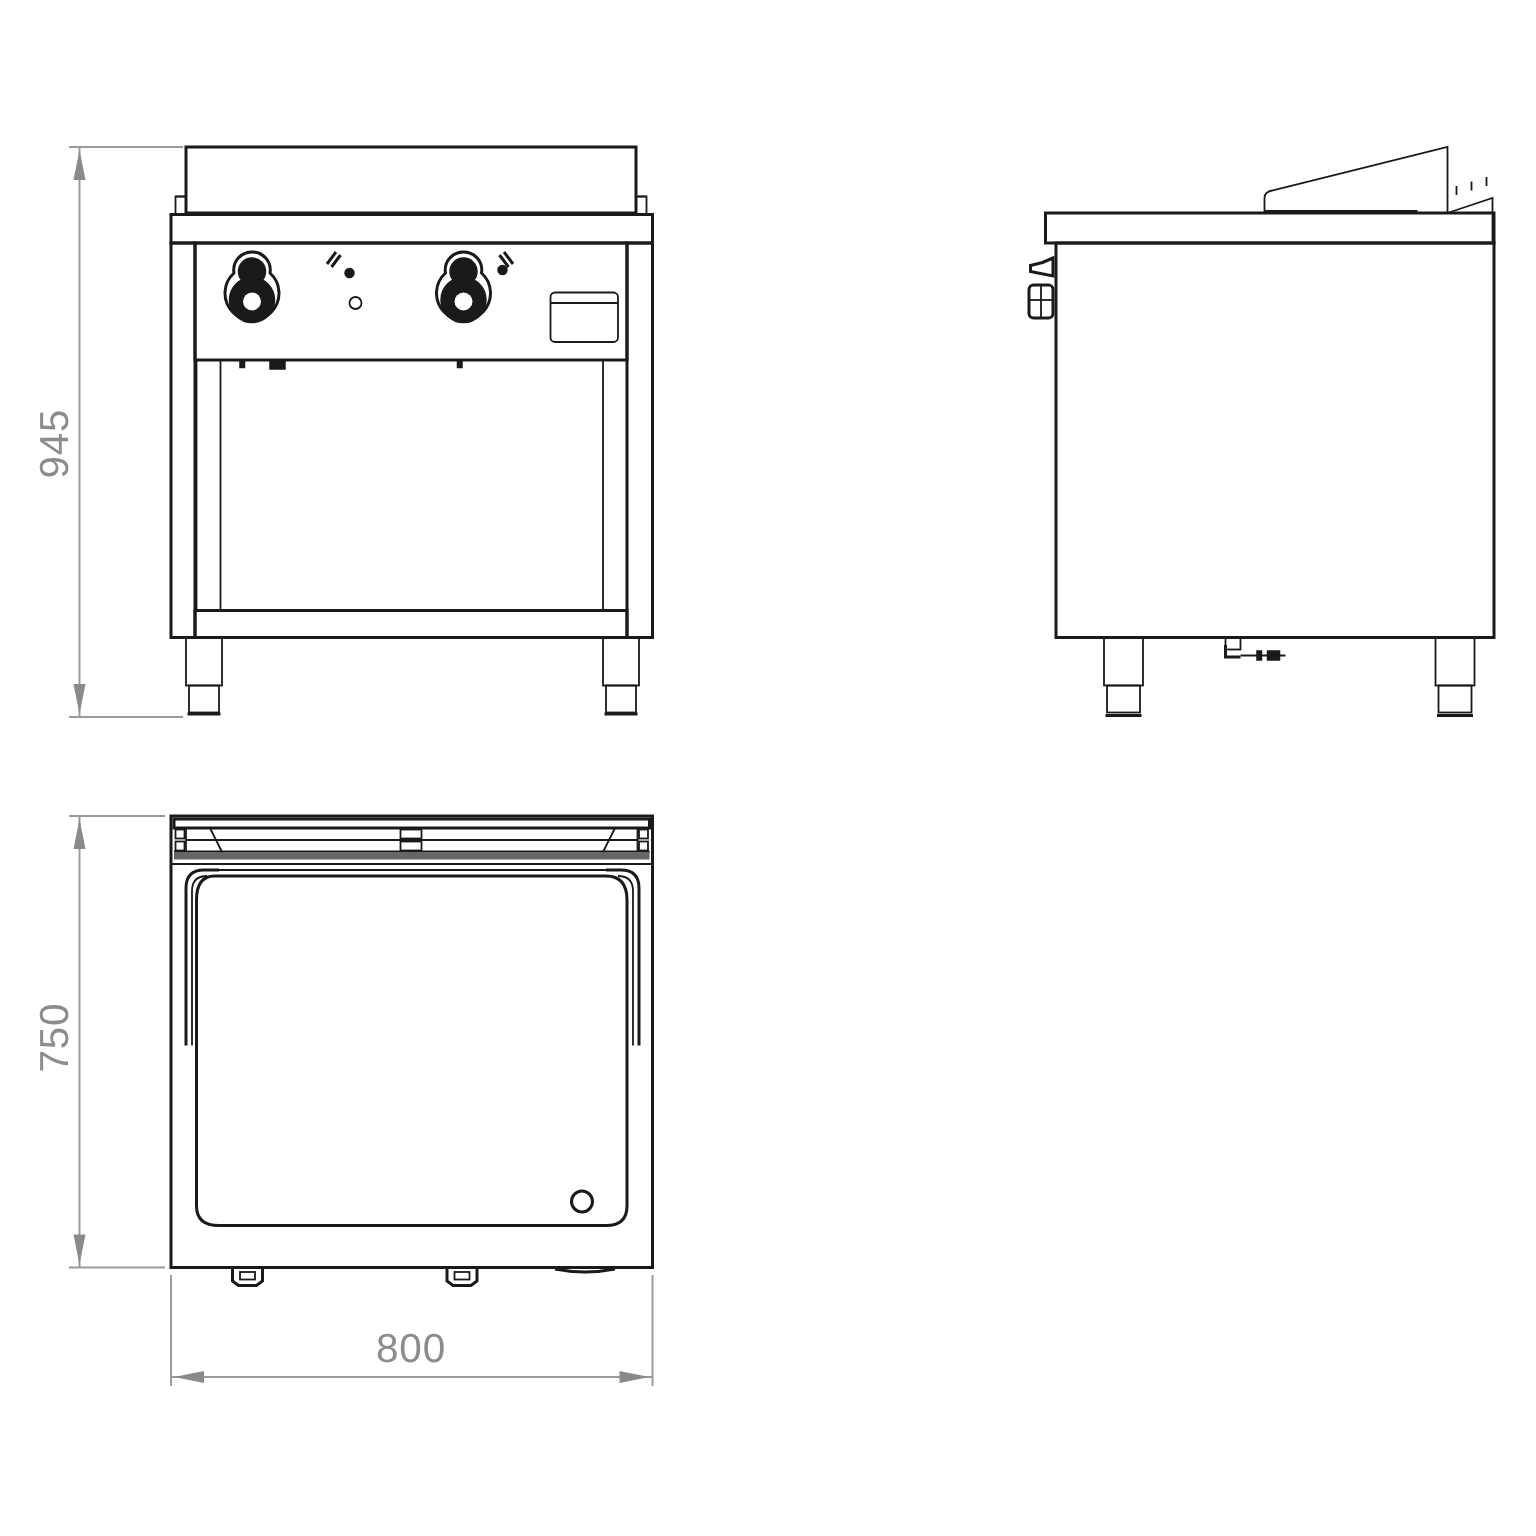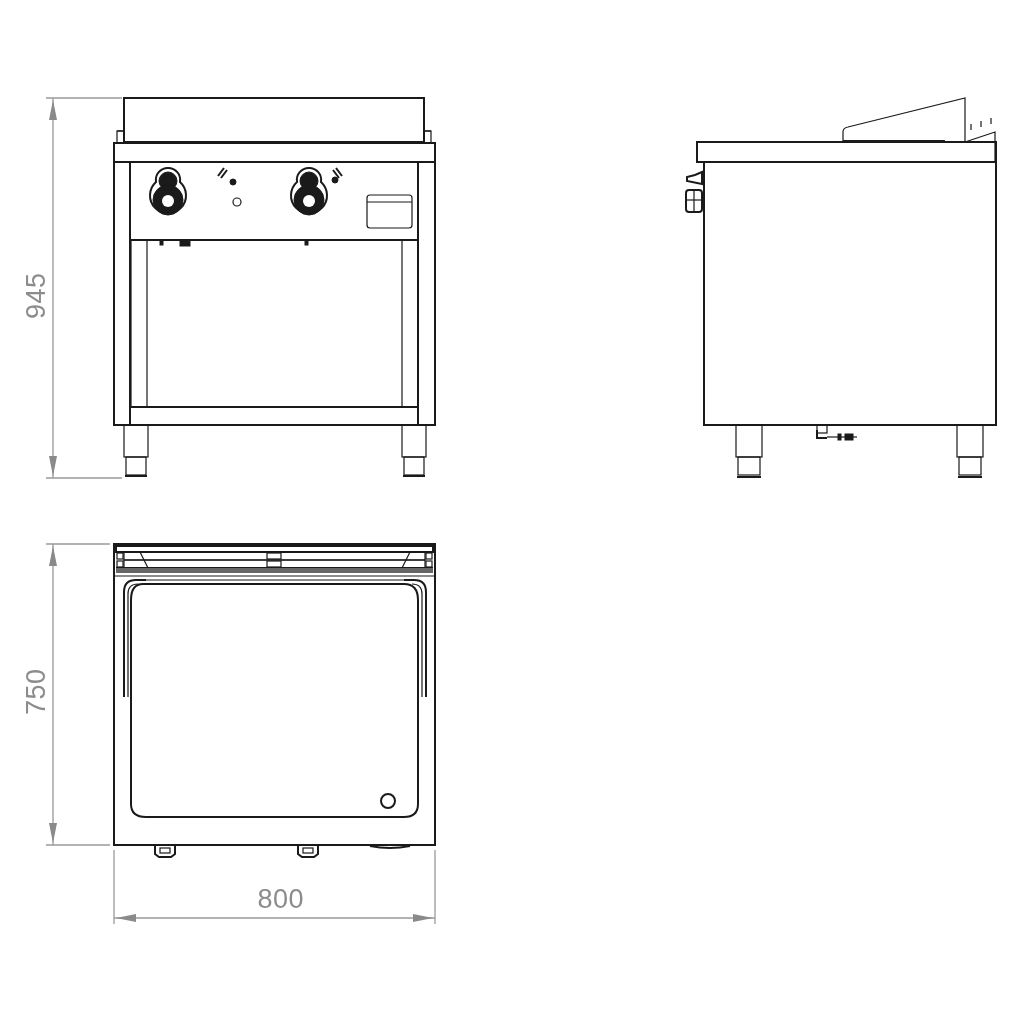--- a/index.html
+++ b/index.html
@@ -177,13 +177,13 @@
     <line class="dim" x1="114" y1="850" x2="114" y2="924"></line>
     <line class="dim" x1="435" y1="850" x2="435" y2="924"></line>
     <line class="dim" x1="114" y1="918" x2="435" y2="918"></line>
     <polygon class="arrow" points="116,918 136,914 136,922"></polygon>
     <polygon class="arrow" points="433,918 413,914 413,922"></polygon>
   </g>
 </svg>
 
 <div class="dimtext vtext" style="left:14px; top:281px; width:44px; height:32px; text-align:center; line-height:32px;">945</div>
 <div class="dimtext vtext" style="left:14px; top:677px; width:44px; height:32px; text-align:center; line-height:32px;">750</div>
-<div class="dimtext" style="left:244px; top:884px; width:60px; text-align:right;">800</div>
+<div class="dimtext" style="left:244px; top:884px; width:60px; text-align:center;">800</div>
 
 </body></html>

